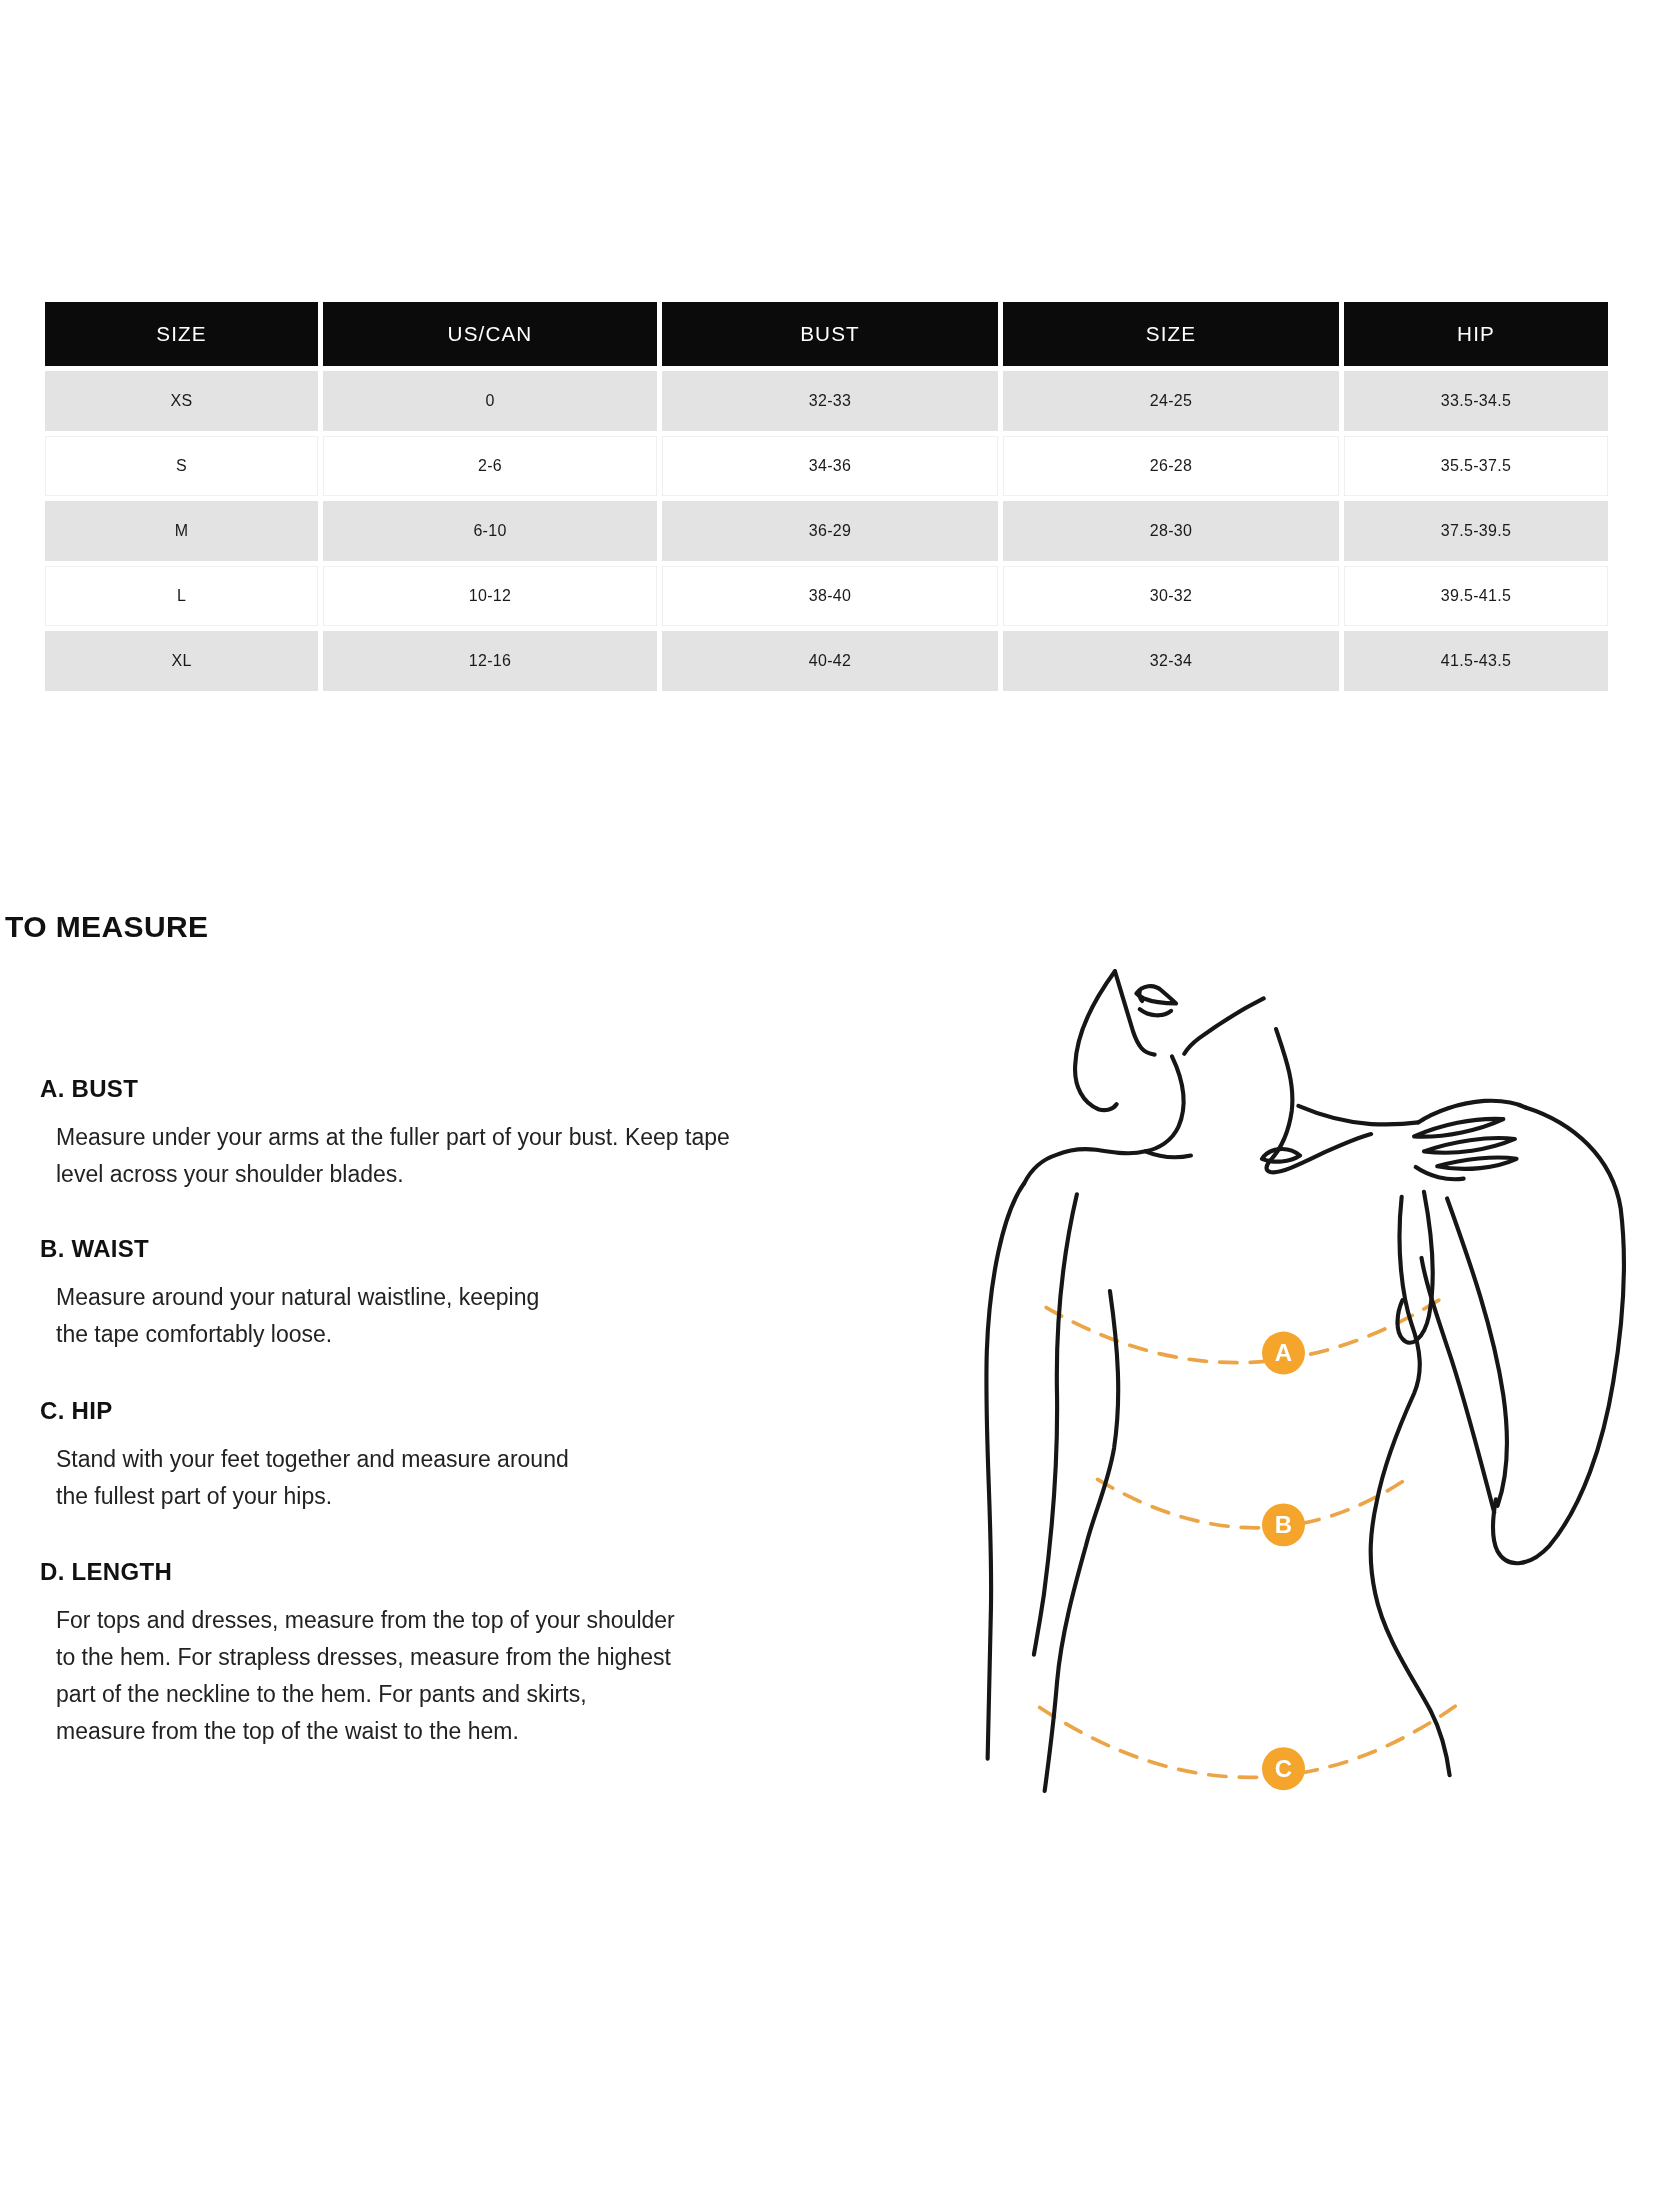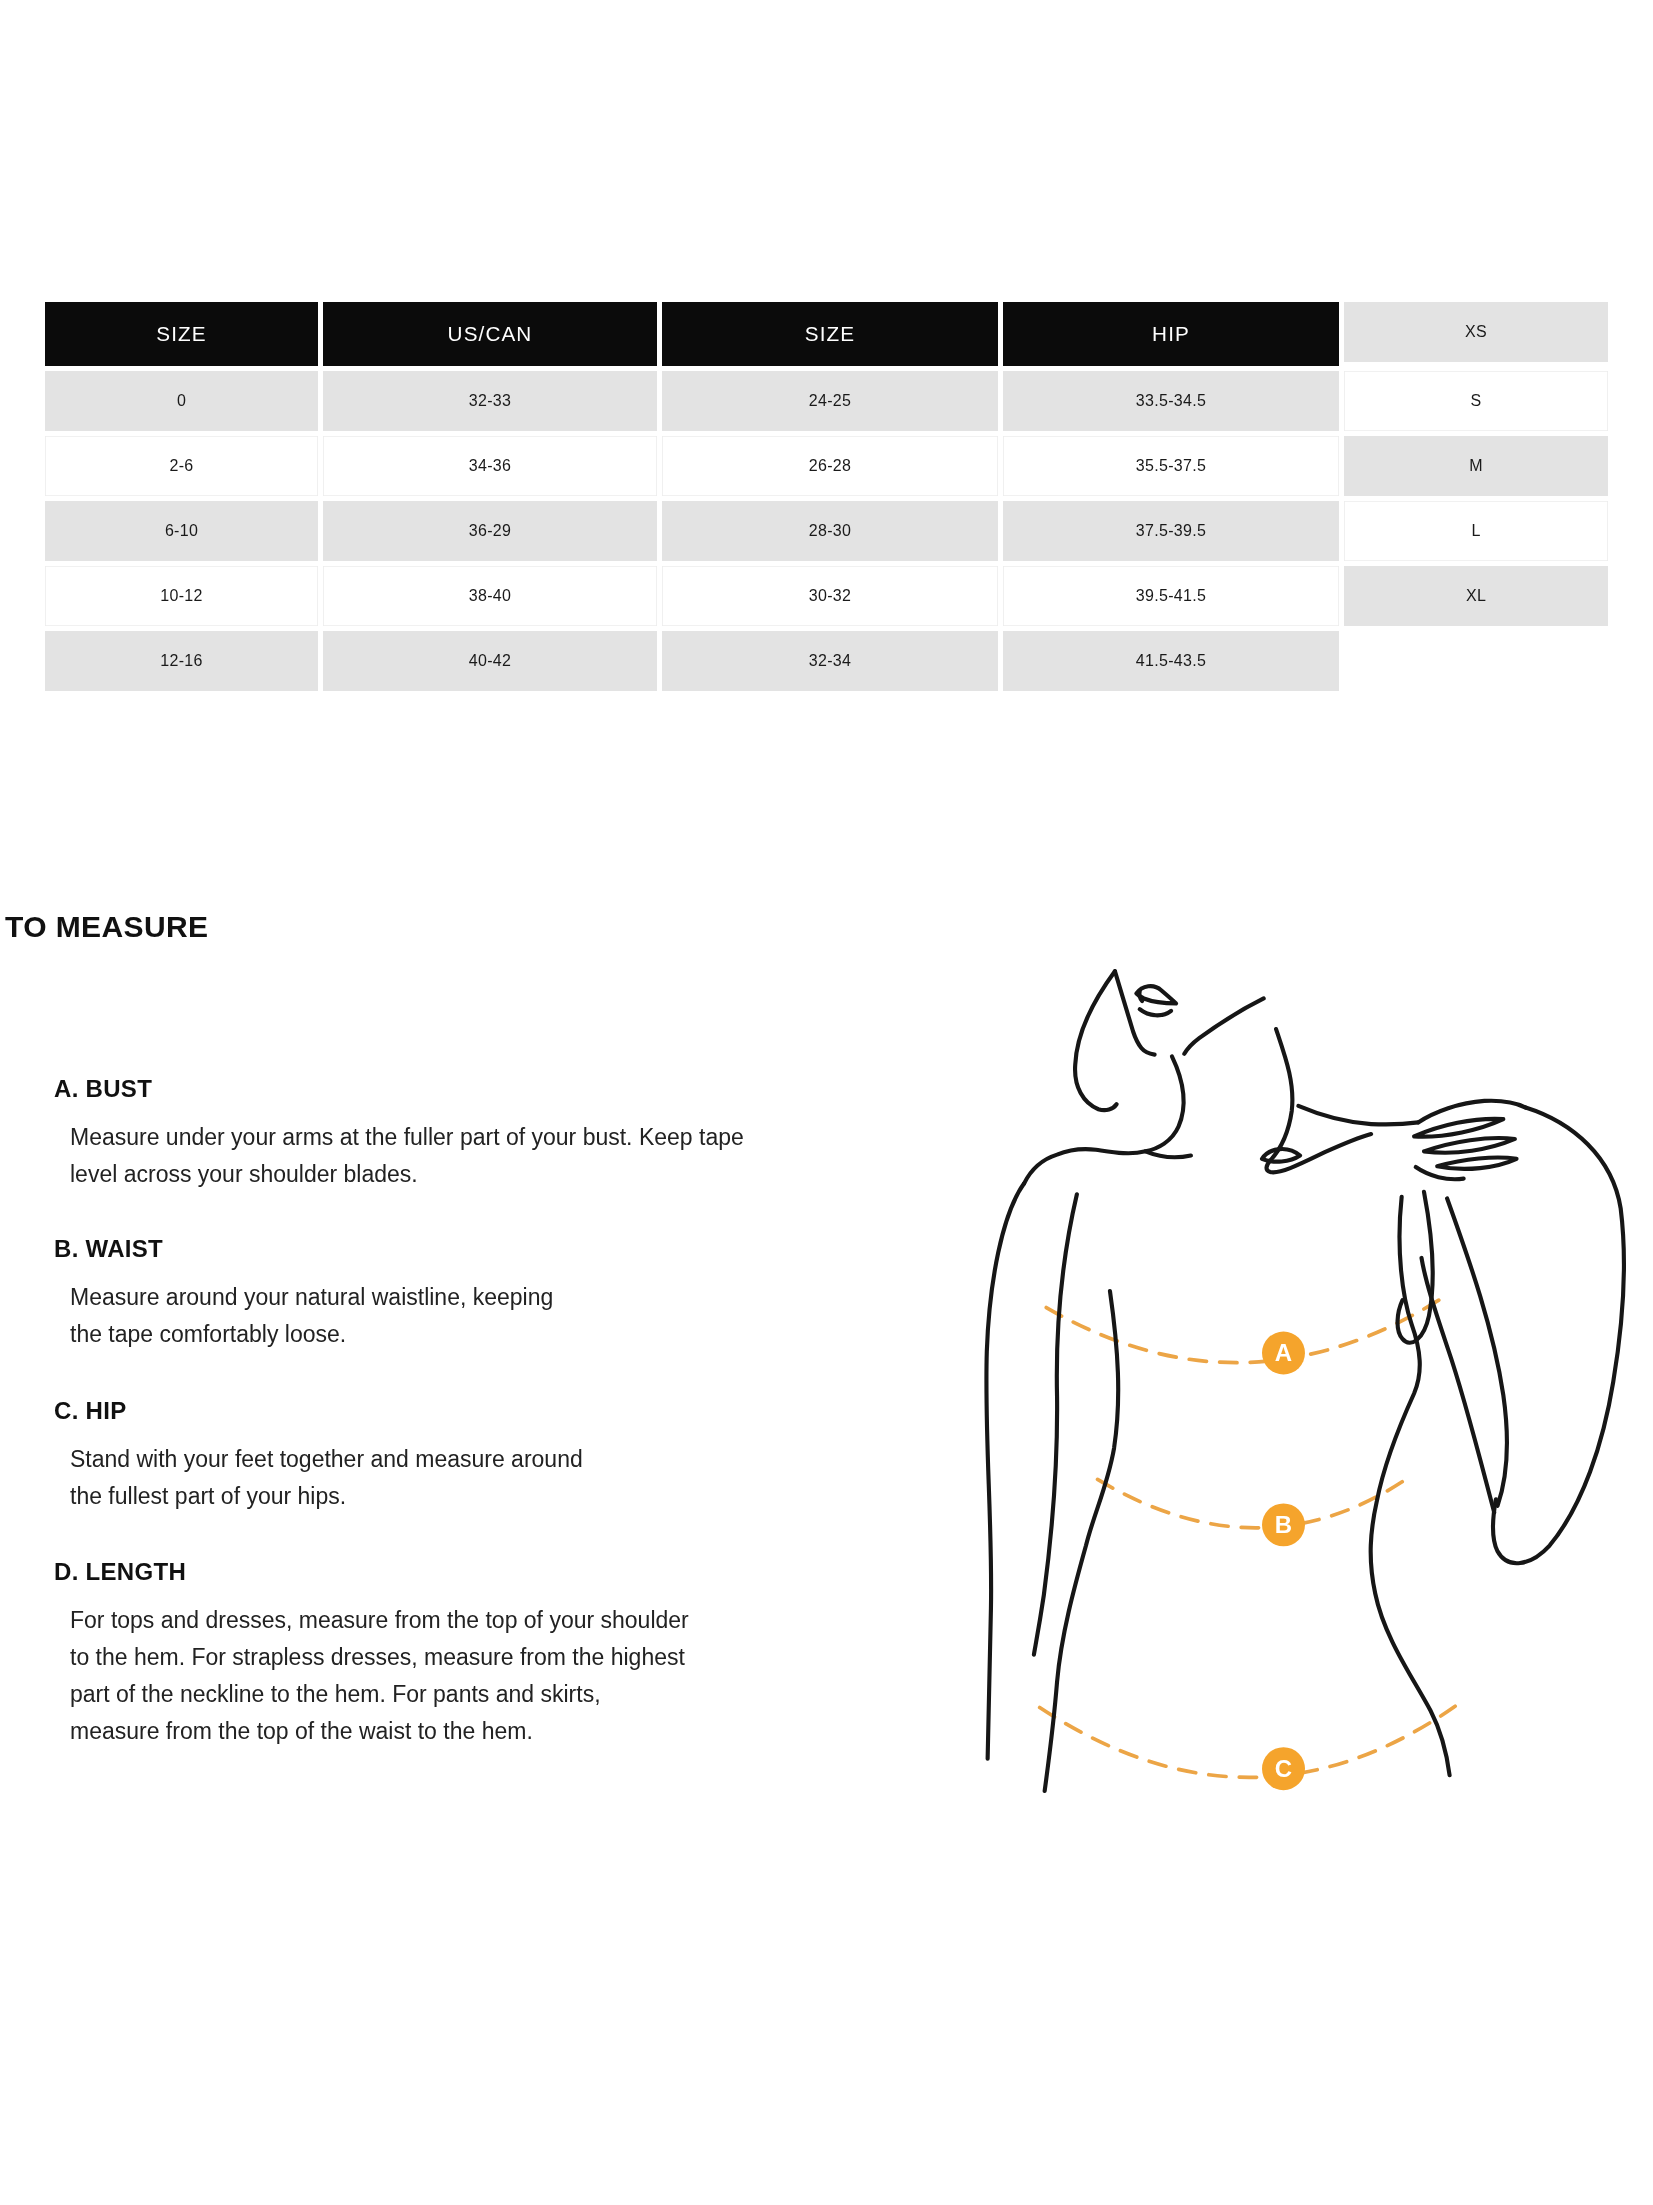--- a/index.html
+++ b/index.html
@@ -16,21 +16,21 @@
   .cell{display:flex;align-items:center;justify-content:center;text-align:center;}
   .head-cell{height:64px;background:#0b0b0b;color:#ffffff;font-size:20.7px;letter-spacing:1.1px;}
   .data-cell{height:60px;font-size:16px;letter-spacing:0.3px;color:#1a1a1a;}
   .shade{background:#e3e3e3;}
   .plain{background:#ffffff;box-shadow:inset 0 0 0 0.8px #ededed;}
   
   .guide-title{
     position:absolute;left:5px;top:910px;margin:0;
     font-size:30px;font-weight:bold;letter-spacing:0.4px;color:#111;
   }
-  .section{position:absolute;left:54px;width:893px;}
+  .section{position:absolute;left:40px;width:893px;}
   .section h3{margin:0 0 11.6px 0;font-size:24px;font-weight:bold;letter-spacing:0.3px;color:#111;}
   .section p{margin:16px;font-size:23px;line-height:37px;color:#222;white-space:pre-line;}
   .sec-bust{top:1075px;}
   .sec-waist{top:1235px;}
   .sec-hip{top:1397px;}
   .sec-length{top:1558px;}
   
   .figure-wrap{position:absolute;left:951px;top:934px;width:703px;height:876px;}
   .black-line{fill:none;stroke:#161616;stroke-width:5;stroke-linecap:round;stroke-linejoin:round;}
   .dash{fill:none;stroke:#ECA546;stroke-width:4.5;stroke-dasharray:21 16;stroke-linecap:round;}
@@ -41,20 +41,21 @@
   }
 </style>
 </head>
 <body>
 
 <div class="page">
 
   <div class="size-table">
     <div class="cell head-cell">SIZE</div>
     <div class="cell head-cell">US/CAN</div>
+    <div class="cell head-cell">BUST</div>
     <div class="cell head-cell">SIZE</div>
     <div class="cell head-cell">HIP</div>
 
     <div class="cell data-cell shade">XS</div>
     <div class="cell data-cell shade">0</div>
     <div class="cell data-cell shade">32-33</div>
     <div class="cell data-cell shade">24-25</div>
     <div class="cell data-cell shade">33.5-34.5</div>
 
     <div class="cell data-cell plain">S</div>

